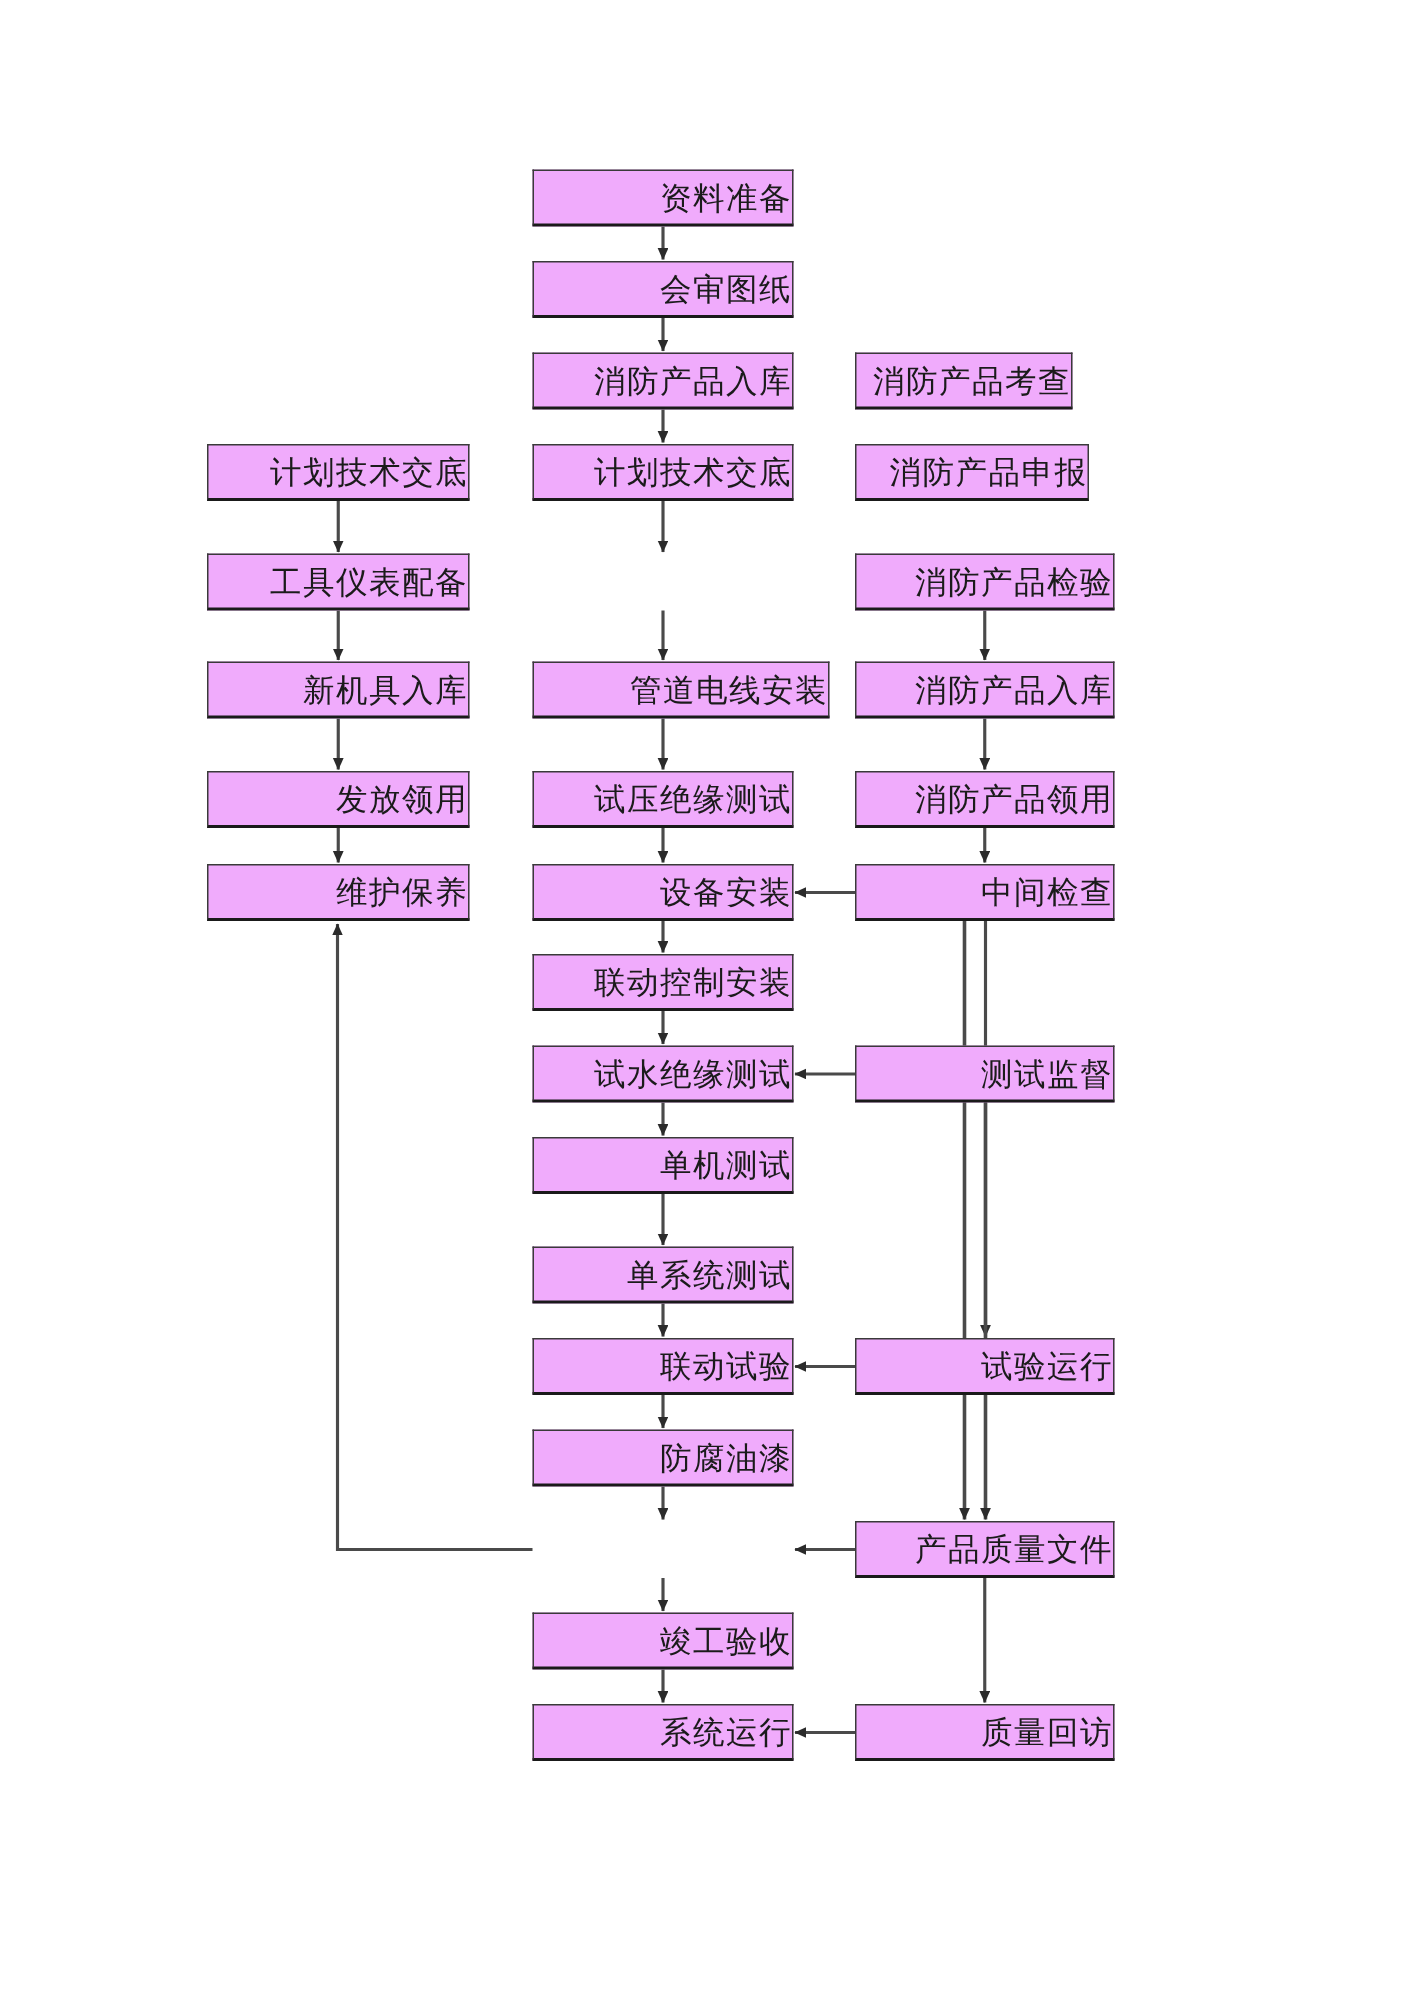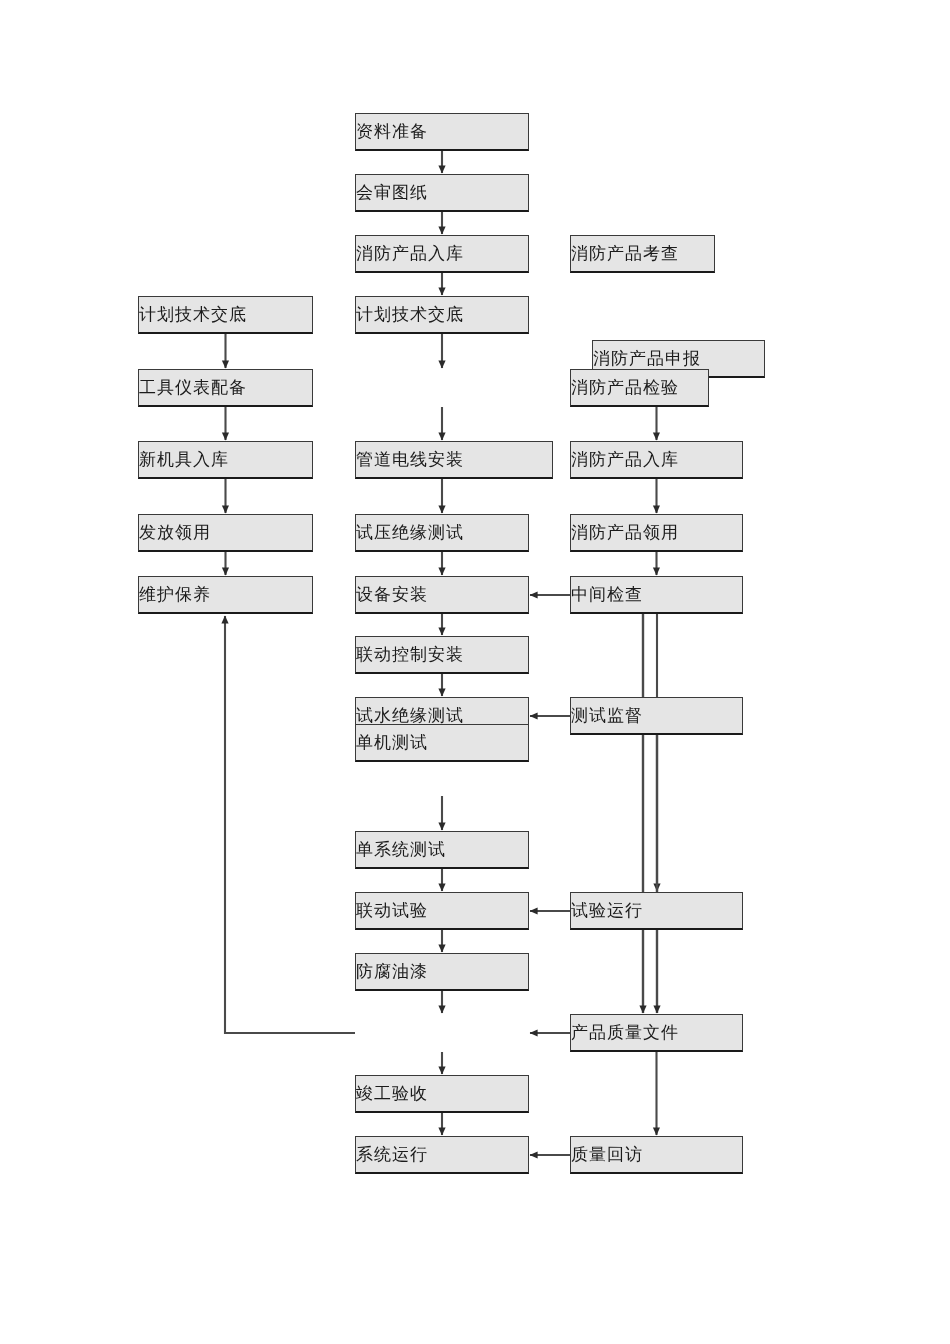--- a/index.html
+++ b/index.html
@@ -5,25 +5,25 @@
   html,body{margin:0;padding:0;background:#ffffff;}
   body{
     font-family:"DejaVu Sans","Liberation Sans",sans-serif;
     width:950px;height:1344px;overflow:hidden;
   }
   #flow-root{position:relative;width:950px;height:1344px;background:#fff;}
   #edge-layer{position:absolute;left:0;top:0;width:950px;height:1344px;}
   .node{
     position:absolute;
     box-sizing:border-box;
-    background:#e5e5e5;
+    background:#f0abfc;
     border:1px solid #3a3a3a;
     border-bottom:2px solid #1a1a1a;
-    display:flex;align-items:center;justify-content:flex-start;
-    font-size:17px;
+    display:flex;align-items:center;justify-content:flex-end;
+    font-size:21px;
     color:#1b1b1b;
     letter-spacing:1px;
     white-space:nowrap;
     z-index:2;
   }
   .node-label{pointer-events:none;}
 </style>
 </head>
 <body>
 
@@ -105,45 +105,45 @@
     </div>
     <div class="node" style="left: 355px; top: 576px; width: 174px; height: 38px;">
       <span class="node-label">设备安装</span>
     </div>
     <div class="node" style="left: 355px; top: 636px; width: 174px; height: 38px;">
       <span class="node-label">联动控制安装</span>
     </div>
     <div class="node" style="left: 355px; top: 697px; width: 174px; height: 38px;">
       <span class="node-label">试水绝缘测试</span>
     </div>
-    <div class="node" style="left: 355px; top: 724px; width: 174px; height: 38px;">
+    <div class="node" style="left: 355px; top: 758px; width: 174px; height: 38px;">
       <span class="node-label">单机测试</span>
     </div>
     <div class="node" style="left: 355px; top: 831px; width: 174px; height: 38px;">
       <span class="node-label">单系统测试</span>
     </div>
     <div class="node" style="left: 355px; top: 892px; width: 174px; height: 38px;">
       <span class="node-label">联动试验</span>
     </div>
     <div class="node" style="left: 355px; top: 953px; width: 174px; height: 38px;">
       <span class="node-label">防腐油漆</span>
     </div>
     <div class="node" style="left: 355px; top: 1075px; width: 174px; height: 38px;">
       <span class="node-label">竣工验收</span>
     </div>
     <div class="node" style="left: 355px; top: 1136px; width: 174px; height: 38px;">
       <span class="node-label">系统运行</span>
     </div>
     <div class="node" style="left: 570px; top: 235px; width: 145px; height: 38px;">
       <span class="node-label">消防产品考查</span>
     </div>
-    <div class="node" style="left: 592px; top: 296px; width: 173px; height: 38px; margin-top: 44px;">
+    <div class="node" style="left: 570px; top: 296px; width: 156px; height: 38px;">
       <span class="node-label">消防产品申报</span>
     </div>
-    <div class="node" style="left: 570px; top: 369px; width: 139px; height: 38px;">
+    <div class="node" style="left: 570px; top: 369px; width: 173px; height: 38px;">
       <span class="node-label">消防产品检验</span>
     </div>
     <div class="node" style="left: 570px; top: 441px; width: 173px; height: 38px;">
       <span class="node-label">消防产品入库</span>
     </div>
     <div class="node" style="left: 570px; top: 514px; width: 173px; height: 38px;">
       <span class="node-label">消防产品领用</span>
     </div>
     <div class="node" style="left: 570px; top: 576px; width: 173px; height: 38px;">
       <span class="node-label">中间检查</span>

